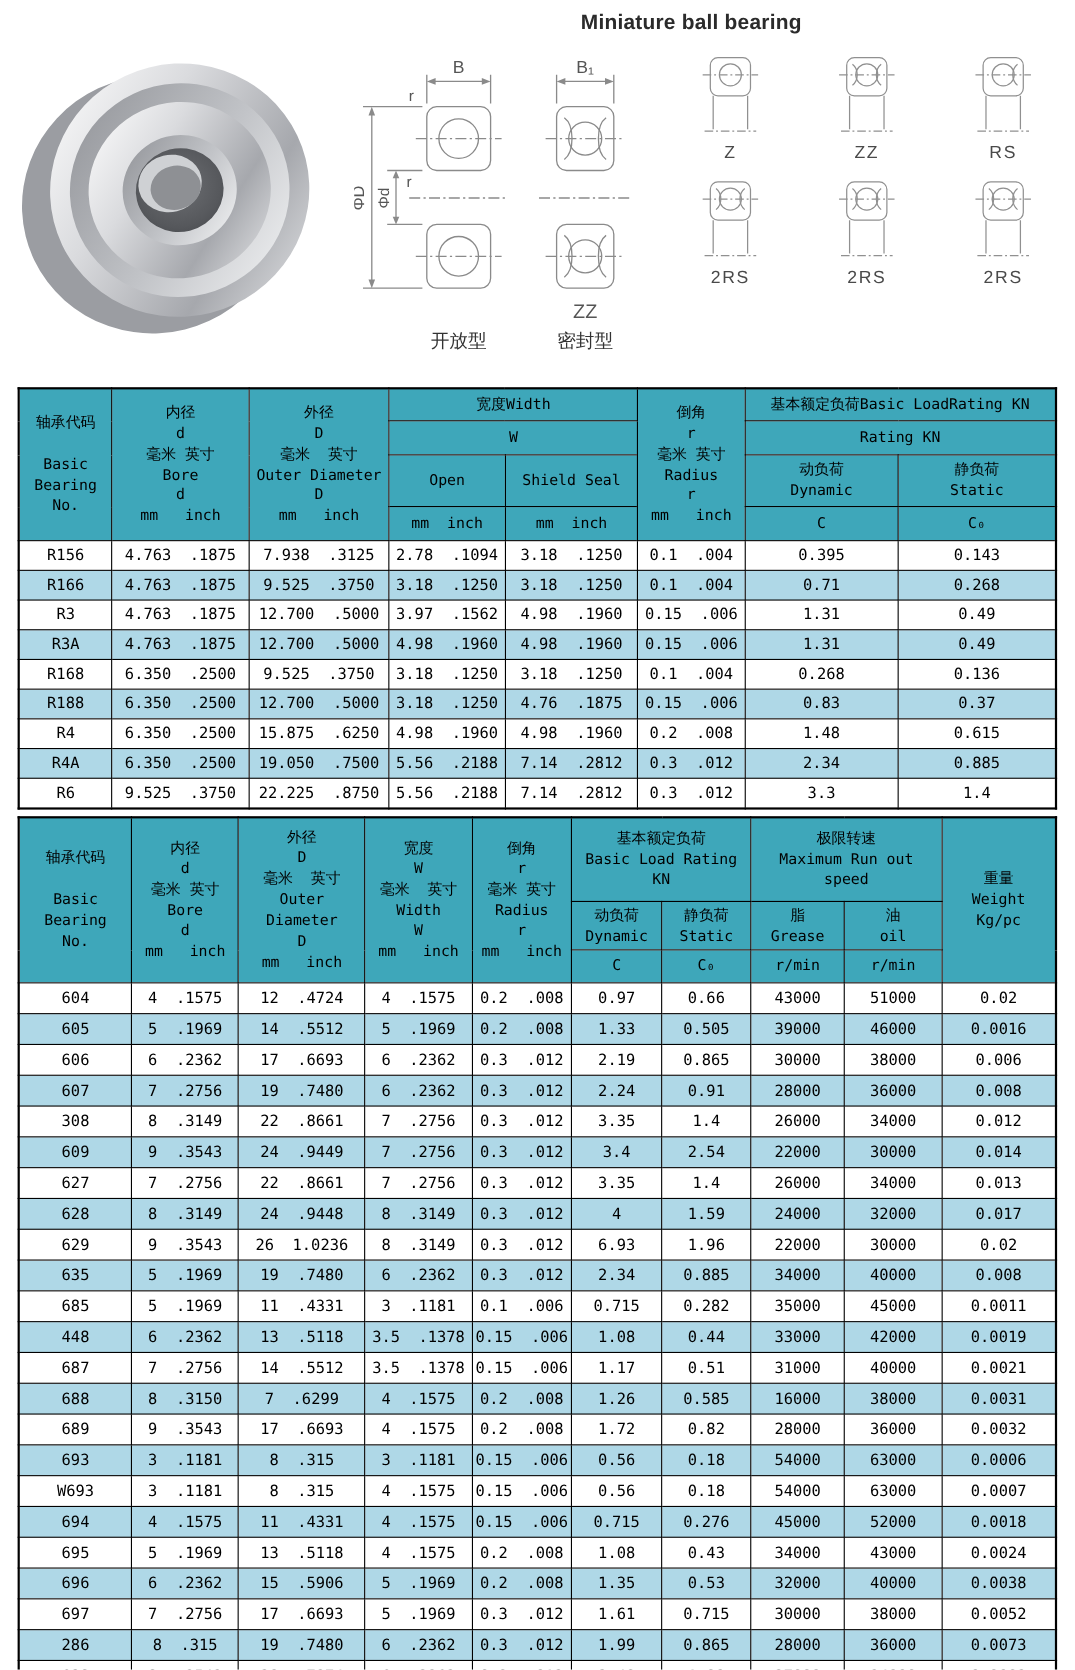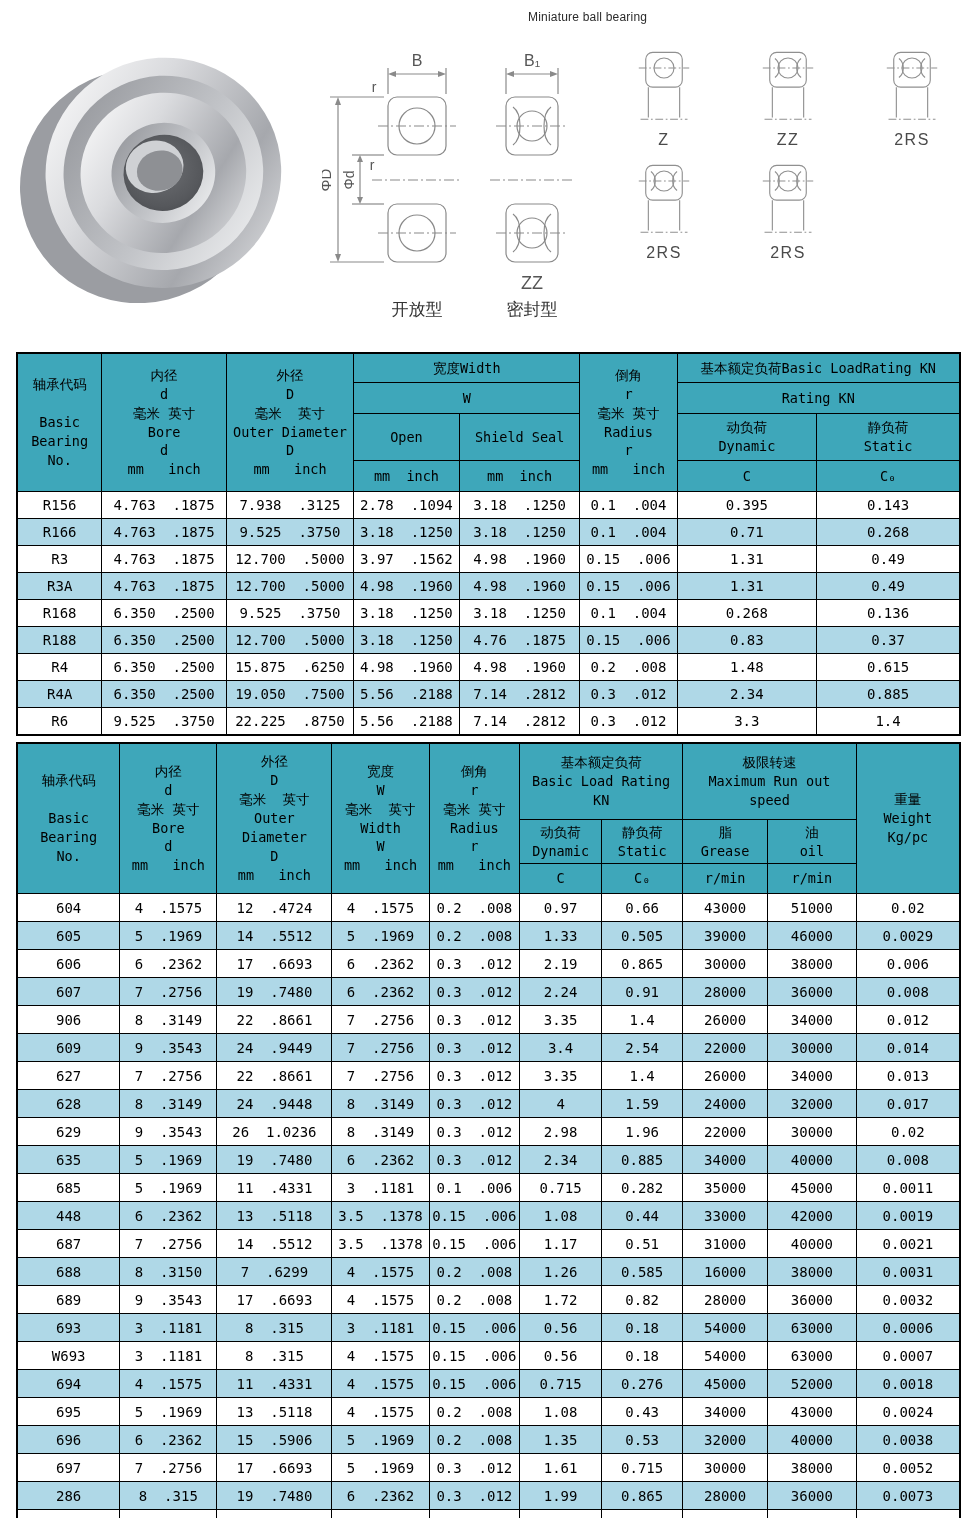--- a/index.html
+++ b/index.html
@@ -2,21 +2,21 @@
 <html><head>
 <meta charset="utf-8">
 <style>
   html,body { margin:0; padding:0; background:#fff; }
   .page { position:relative; width:977px; height:1518px; background:#fff; overflow:hidden;
           font-family:"DejaVu Sans Mono", monospace; color:#000; }
 
   
   .hero { position:absolute; left:0; top:0; width:977px; height:350px; }
   .page-title { position:absolute; left:528px; top:10px; font-family:"Liberation Sans", sans-serif;
-                font-size:12px; font-weight:400; color:#2b2b2b; letter-spacing:0.2px; }
+                font-size:19px; font-weight:700; color:#2b2b2b; letter-spacing:0.2px; }
   .photo-svg { position:absolute; left:14px; top:46px; width:290px; height:260px; }
   .cross-svg { position:absolute; left:322px; top:52px; width:290px; height:272px; }
   .variants  { position:absolute; left:602px; top:48px; width:372px;
                display:grid; grid-template-columns:repeat(3,1fr); }
   .variant   { display:flex; flex-direction:column; align-items:center; }
   .variant svg { width:58px; height:80px; }
   .variant-label { font-family:"Liberation Sans", sans-serif; font-size:16px; color:#4a4a4a;
                    letter-spacing:1.5px; margin:3px 0 12px; }
   .diag-text { font-family:"Liberation Sans", sans-serif; fill:#555; }
   .diag-cjk  { font-family:"Liberation Sans", sans-serif; fill:#333; }
@@ -159,20 +159,34 @@
               <rect x="9" y="5" width="42" height="40" rx="8"></rect>
               <circle cx="30" cy="23" r="11.5"></circle>
               <path d="M15 12 q5 4 5 11 q0 7 -5 11 M45 12 q-5 4 -5 11 q0 7 5 11"></path>
               <line x1="1" y1="23" x2="59" y2="23" stroke-dasharray="9 3 2 3"></line>
               <line x1="12" y1="45" x2="12" y2="80"></line>
               <line x1="48" y1="45" x2="48" y2="80"></line>
               <line x1="3" y1="82" x2="57" y2="82" stroke-dasharray="9 3 2 3"></line>
             </g>
           </svg>
         <div class="variant-label">ZZ</div>
+      </div>
+      <div class="variant">
+        <svg viewBox="0 0 60 92">
+            <g stroke="#909090" fill="none" stroke-width="1.3">
+              <rect x="9" y="5" width="42" height="40" rx="8"></rect>
+              <circle cx="30" cy="23" r="11.5"></circle>
+              <path d="M45 12 q-5 4 -5 11 q0 7 5 11"></path>
+              <line x1="1" y1="23" x2="59" y2="23" stroke-dasharray="9 3 2 3"></line>
+              <line x1="12" y1="45" x2="12" y2="80"></line>
+              <line x1="48" y1="45" x2="48" y2="80"></line>
+              <line x1="3" y1="82" x2="57" y2="82" stroke-dasharray="9 3 2 3"></line>
+            </g>
+          </svg>
+        <div class="variant-label">RS</div>
       </div>
       <div class="variant">
         <svg viewBox="0 0 60 92">
             <g stroke="#909090" fill="none" stroke-width="1.3">
               <rect x="9" y="5" width="42" height="40" rx="8"></rect>
               <circle cx="30" cy="23" r="11.5"></circle>
               <path d="M15 12 q5 4 5 11 q0 7 -5 11 M45 12 q-5 4 -5 11 q0 7 5 11"></path>
               <line x1="1" y1="23" x2="59" y2="23" stroke-dasharray="9 3 2 3"></line>
               <line x1="12" y1="45" x2="12" y2="80"></line>
               <line x1="48" y1="45" x2="48" y2="80"></line>
@@ -454,21 +468,21 @@
           <tr>
             <td>605</td>
             <td>5  .1969</td>
             <td>14  .5512</td>
             <td>5  .1969</td>
             <td>0.2  .008</td>
             <td>1.33</td>
             <td>0.505</td>
             <td>39000</td>
             <td>46000</td>
-            <td>0.0029</td>
+            <td>0.0016</td>
           </tr>
           <tr>
             <td>606</td>
             <td>6  .2362</td>
             <td>17  .6693</td>
             <td>6  .2362</td>
             <td>0.3  .012</td>
             <td>2.19</td>
             <td>0.865</td>
             <td>30000</td>
@@ -481,21 +495,21 @@
             <td>19  .7480</td>
             <td>6  .2362</td>
             <td>0.3  .012</td>
             <td>2.24</td>
             <td>0.91</td>
             <td>28000</td>
             <td>36000</td>
             <td>0.008</td>
           </tr>
           <tr>
-            <td>906</td>
+            <td>308</td>
             <td>8  .3149</td>
             <td>22  .8661</td>
             <td>7  .2756</td>
             <td>0.3  .012</td>
             <td>3.35</td>
             <td>1.4</td>
             <td>26000</td>
             <td>34000</td>
             <td>0.012</td>
           </tr>
@@ -534,21 +548,21 @@
             <td>24000</td>
             <td>32000</td>
             <td>0.017</td>
           </tr>
           <tr>
             <td>629</td>
             <td>9  .3543</td>
             <td>26  1.0236</td>
             <td>8  .3149</td>
             <td>0.3  .012</td>
-            <td>2.98</td>
+            <td>6.93</td>
             <td>1.96</td>
             <td>22000</td>
             <td>30000</td>
             <td>0.02</td>
           </tr>
           <tr>
             <td>635</td>
             <td>5  .1969</td>
             <td>19  .7480</td>
             <td>6  .2362</td>

